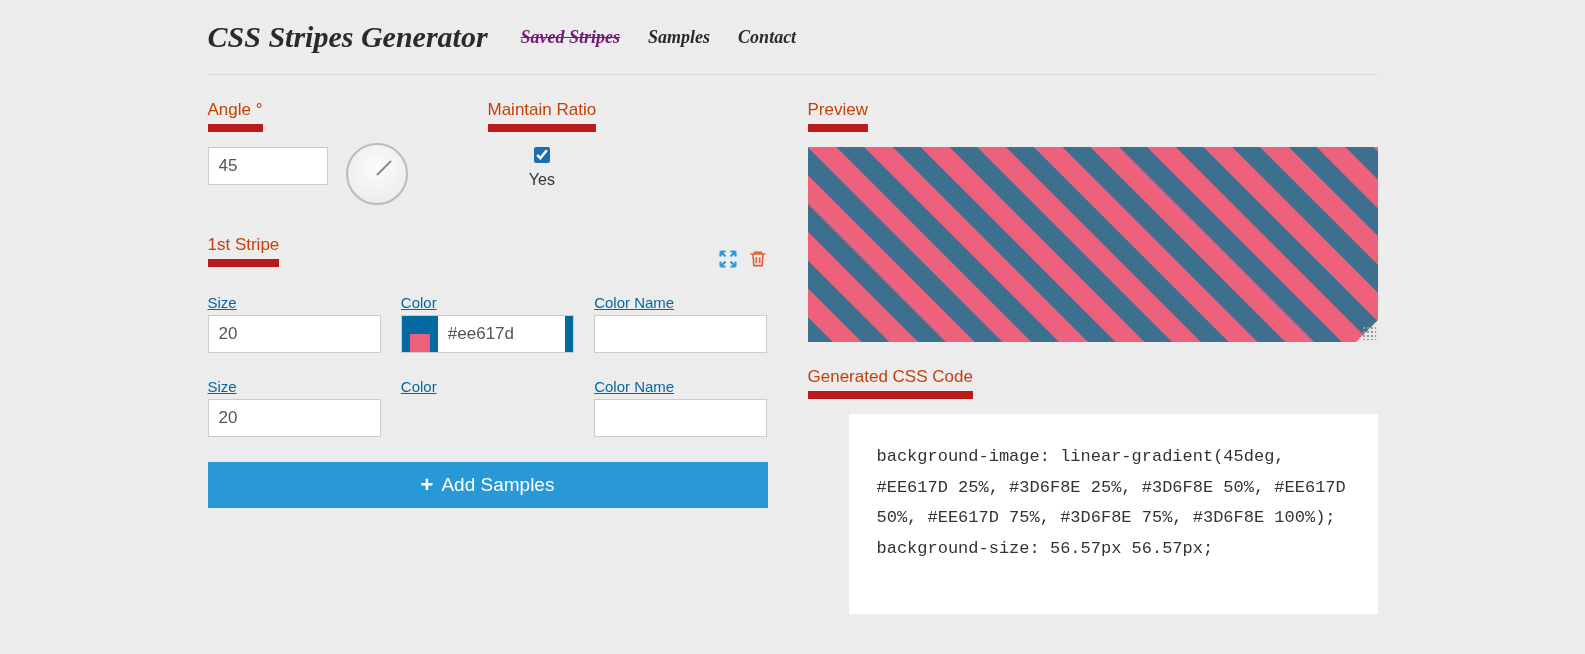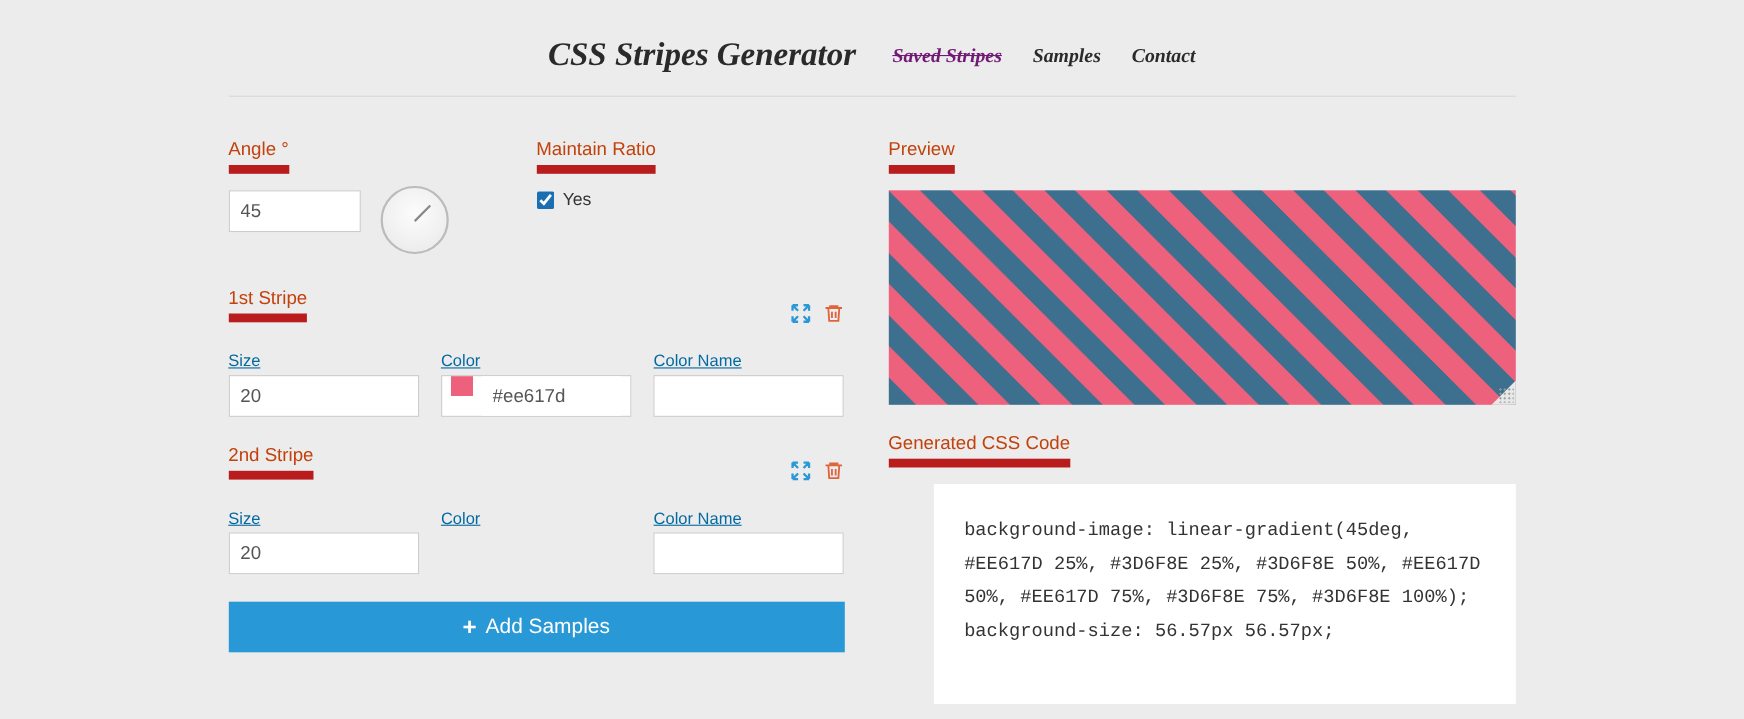--- a/index.html
+++ b/index.html
@@ -3,26 +3,26 @@
 <meta charset="utf-8">
 <style>
 * { box-sizing: border-box; margin: 0; padding: 0; }
 body {
   background: #ececec;
   font-family: "Helvetica Neue", Arial, sans-serif;
   color: #333;
 }
 .header {
   display: flex;
-  justify-content: center;
+  justify-content: flex-start;
   align-items: center;
   padding: 20px 0;
   border-bottom: 1px solid #d8d8d8;
   max-width: 1170px;
-  margin: 13px auto;
+  margin: 0 auto;
   gap: 33px;
 }
 .logo {
   font-family: Georgia, 'Times New Roman', serif;
   font-style: italic;
   font-weight: bold;
   font-size: 30px;
   color: #2a2a2a;
 }
 .nav {
@@ -95,39 +95,40 @@
   height: 2px;
   background: #888;
   transform-origin: 0 50%;
   transform: rotate(-45deg);
 }
 .checkbox-row {
   display: flex;
   align-items: center;
   gap: 8px;
   font-size: 16px;
+  flex-direction: column;
 }
 .checkbox-row input {
   width: 16px;
   height: 16px;
   accent-color: #1a6fb3;
 }
 .stripe-header {
   display: flex;
   justify-content: space-between;
   align-items: center;
   margin-bottom: 12px;
 }
 .stripe-actions { display: flex; gap: 10px; }
 .icon-btn { cursor: pointer; display: inline-flex; }
 .color-input-wrap {
   display: flex;
-  align-items: flex-start;
+  align-items: flex-end;
   border: 1px solid #ccc;
-  background: #ffffff;
+  background: #0369a1;
   height: 38px;
   padding: 0 8px;
 }
 .color-swatch {
   width: 20px;
   height: 18px;
   margin-right: 8px;
   flex-shrink: 0;
 }
 .color-input-wrap input {
@@ -261,35 +262,20 @@
           <span class="color-swatch" style="background:#ee617d"></span>
           <input type="text" value="#ee617d" style="">
         </div>
       </div>
       <div class="col">
         <div class="field-label">Color Name</div>
         <input type="text" value="" style="">
       </div>
     </div>
 
-    <div class="stripe-header">
-      <div class="section-title">2nd Stripe</div>
-      <div class="stripe-actions">
-        <span class="icon-btn">
-          <svg width="20" height="20" viewBox="0 0 24 24" fill="none" stroke="#2998d6" stroke-width="2.5">
-              <path d="M3 3h6M3 3v6M3 3l6 6M21 3h-6M21 3v6M21 3l-6 6M3 21h6M3 21v-6M3 21l6-6M21 21h-6M21 21v-6M21 21l-6-6"></path>
-            </svg>
-        </span>
-        <span class="icon-btn">
-          <svg width="20" height="20" viewBox="0 0 24 24" fill="none" stroke="#e0633b" stroke-width="2">
-              <path d="M3 6h18M8 6V4h8v2M6 6l1 14h10l1-14M10 10v7M14 10v7"></path>
-            </svg>
-        </span>
-      </div>
-    </div>
     <div class="row">
       <div class="col">
         <div class="field-label">Size</div>
         <input type="text" value="20" style="">
       </div>
       <div class="col">
         <div class="field-label">Color</div>
       </div>
       <div class="col">
         <div class="field-label">Color Name</div>

